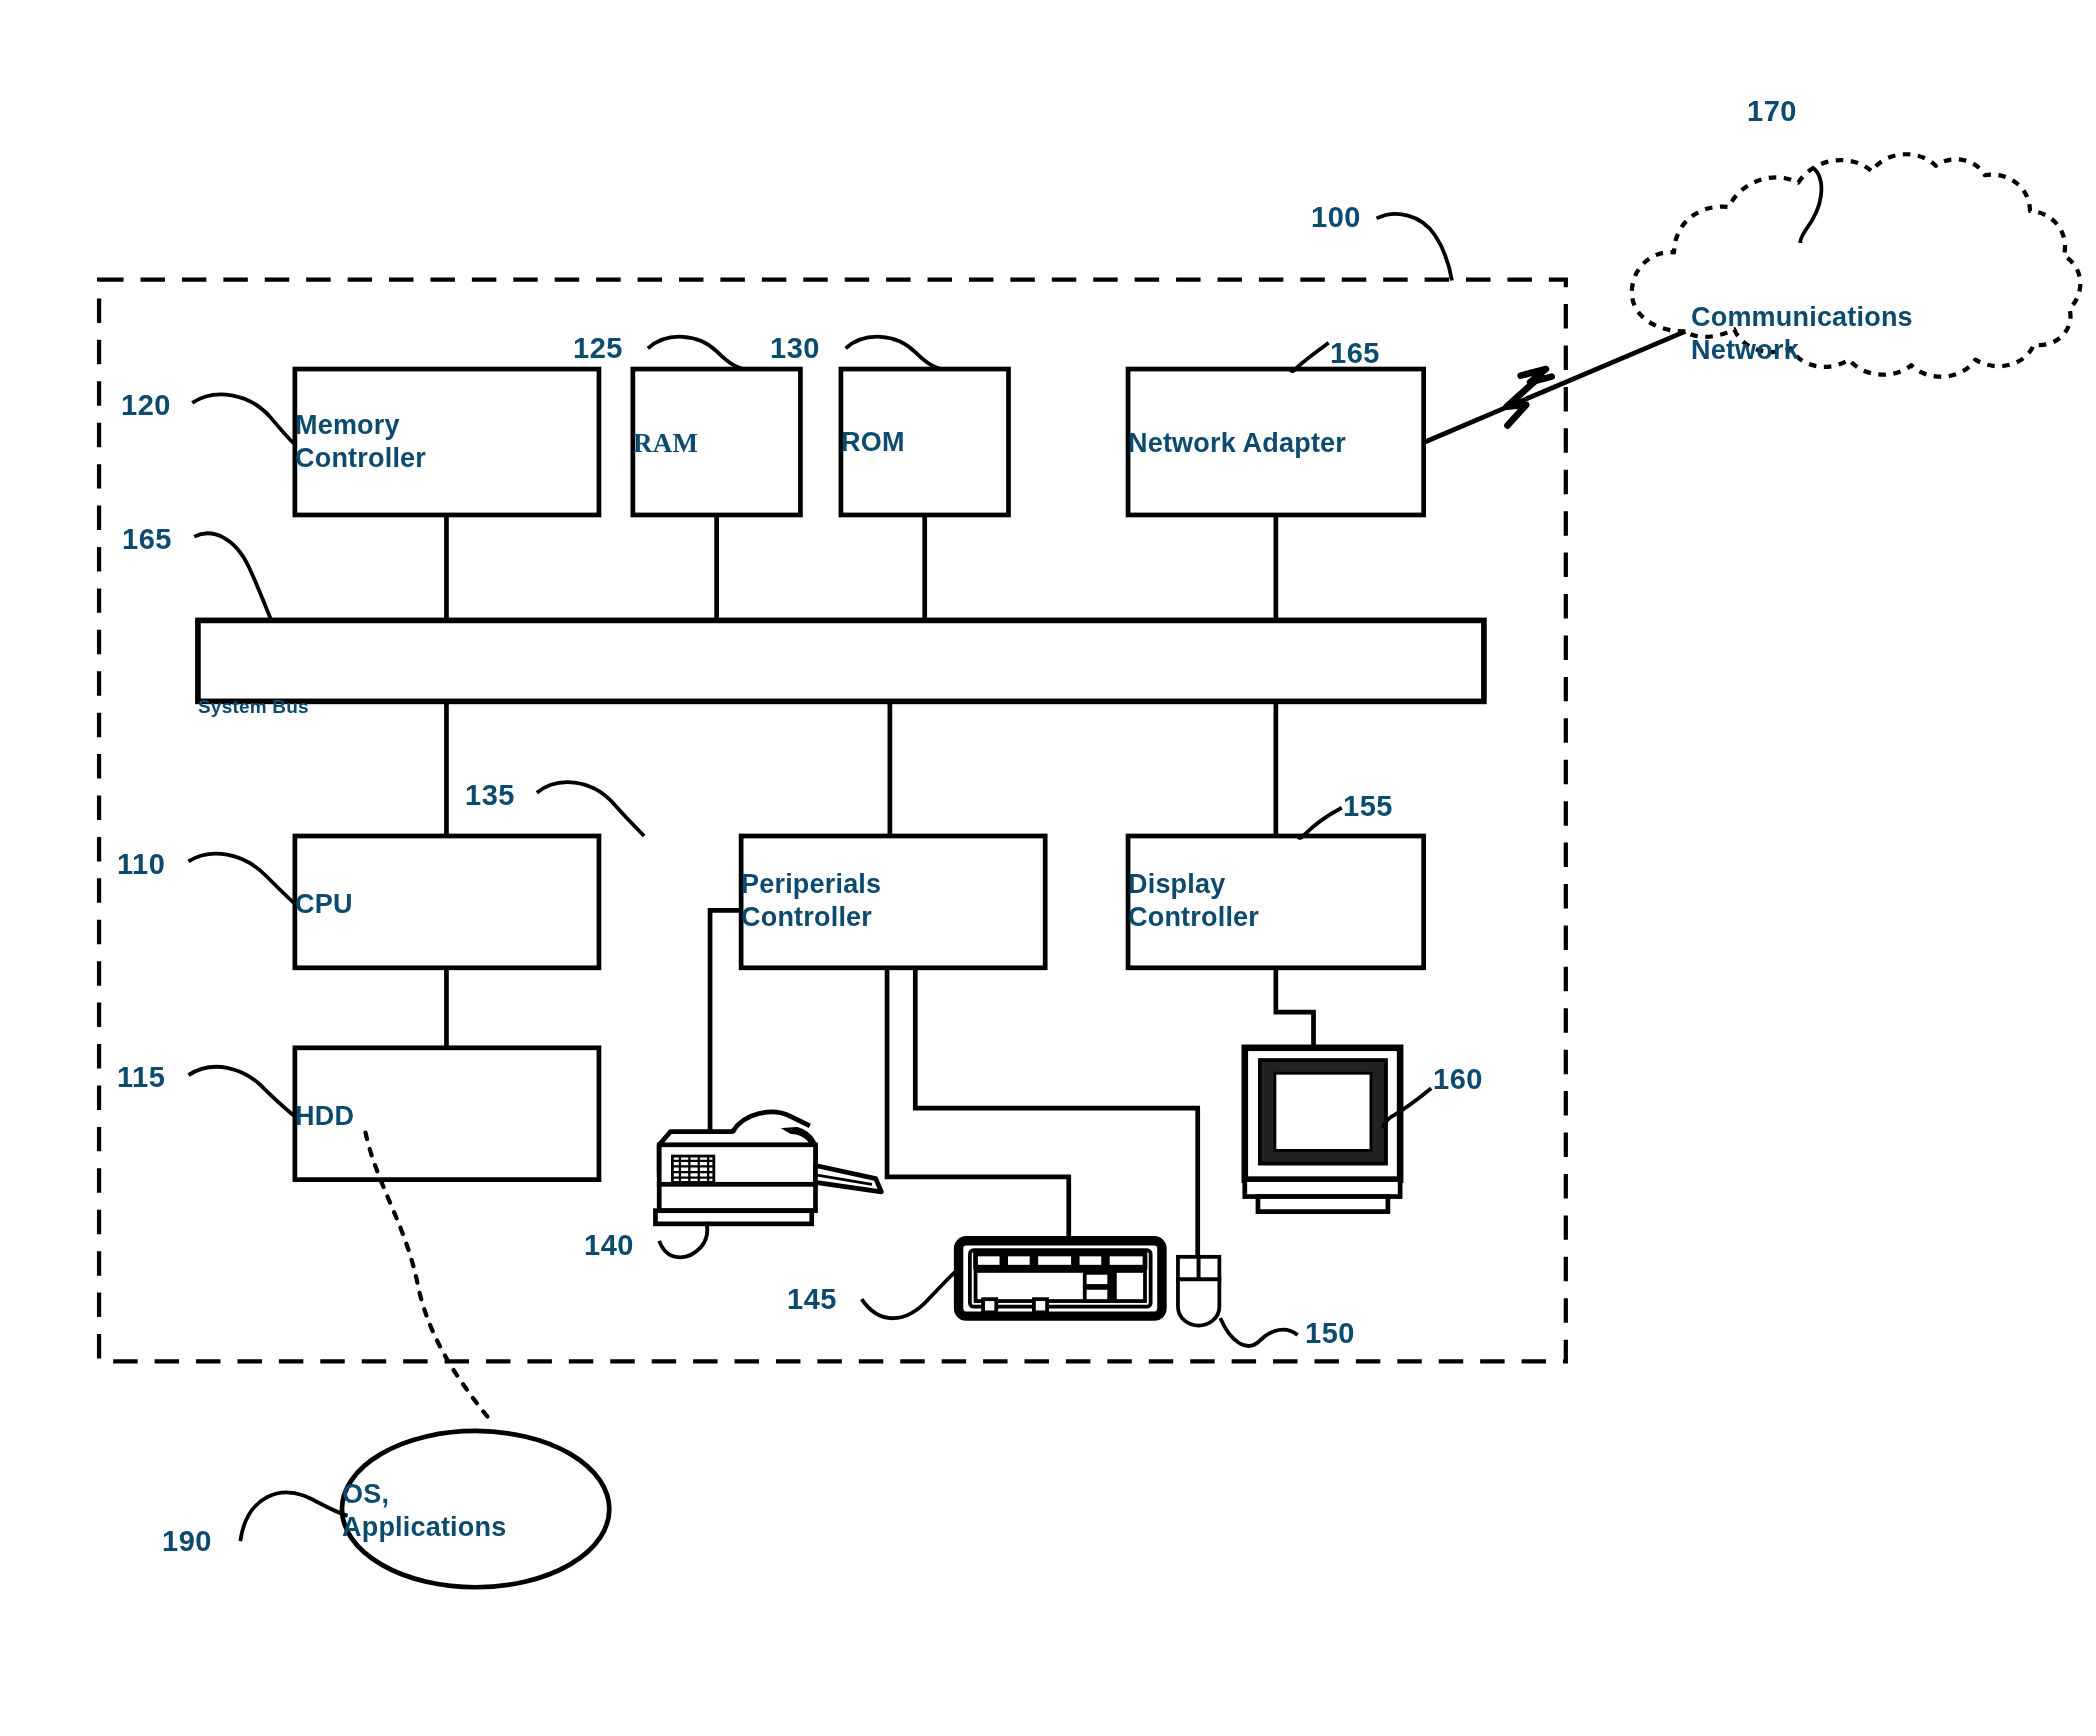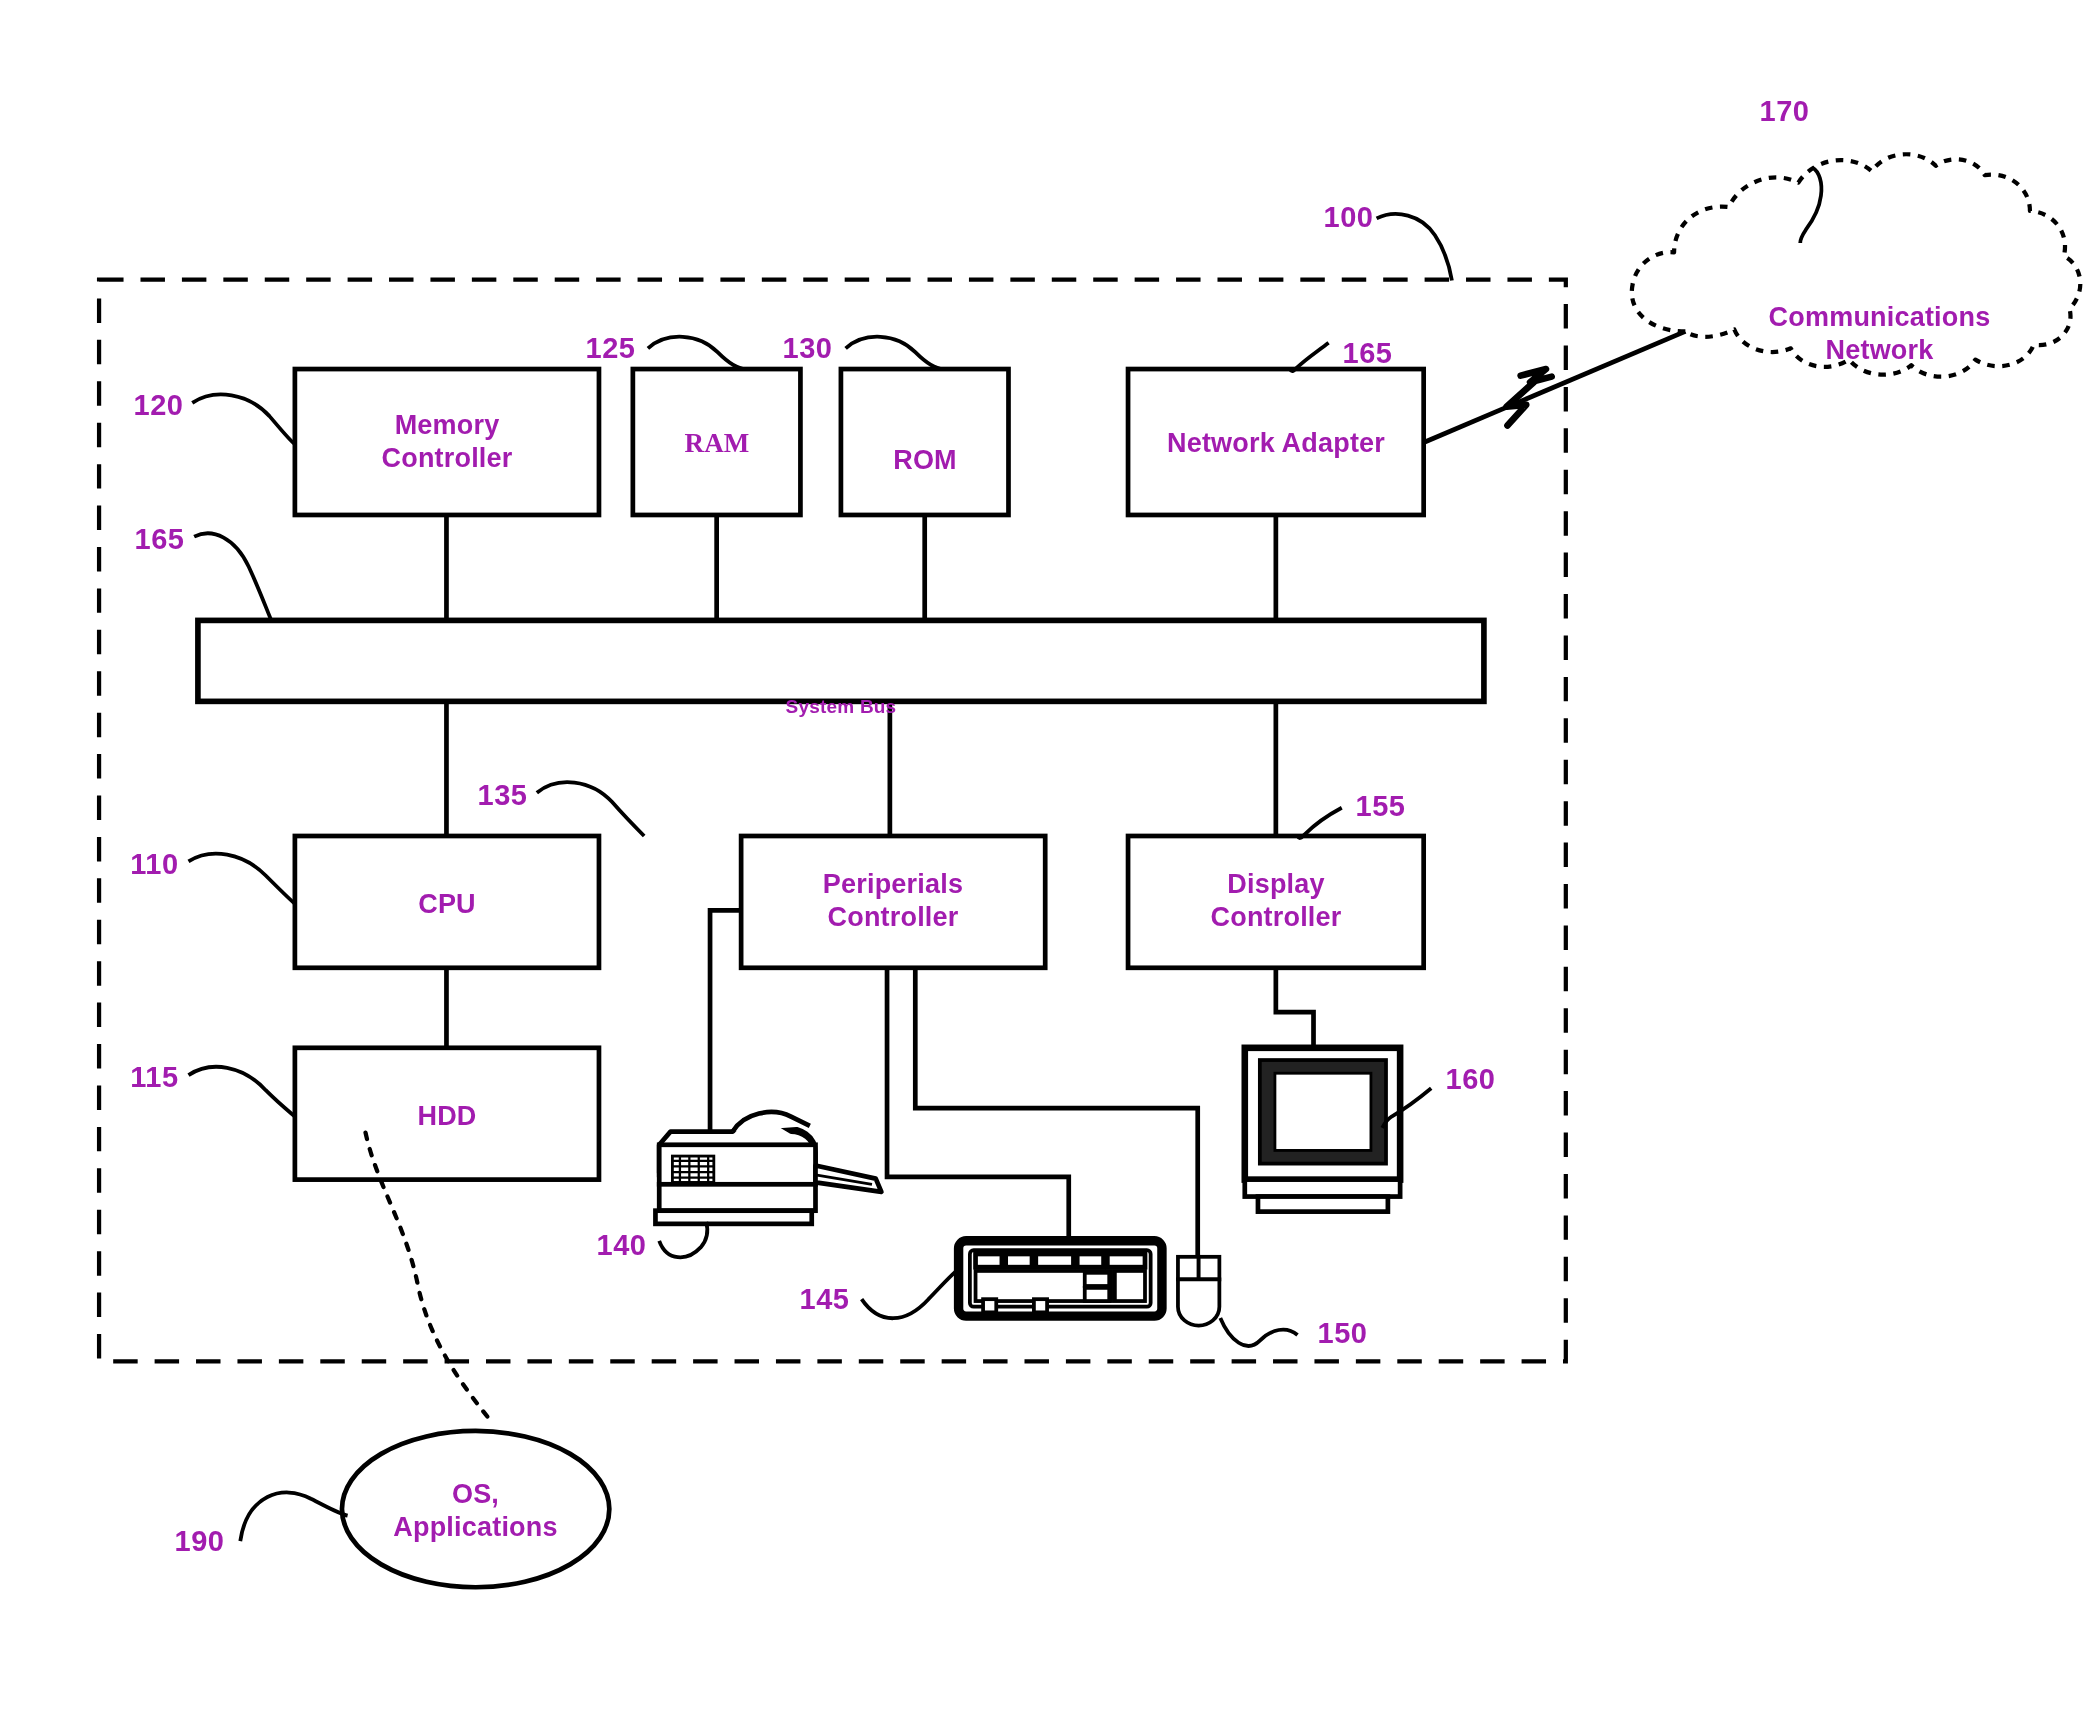--- a/index.html
+++ b/index.html
@@ -24,23 +24,22 @@
   svg.layer {
     position: absolute;
     left: 0; top: 0;
     width: 2097px;
     height: 1736px;
     overflow: visible;
   }
   
   .lbl {
     position: absolute;
-    text-align: center;
     font-weight: bold;
-    color: #a21caf;
+    color: #0c4a6e;
     line-height: 1.22;
     white-space: pre-line;
     letter-spacing: 0.2px;
   }
   .box-label {
     font-size: 27px;
   }
   .ref-num {
     font-size: 29px;
     font-weight: bold;
@@ -225,21 +224,21 @@
     <path d="M 200 1142 C 224 1126, 258 1132, 282 1158 C 296 1172, 306 1180, 313 1186" fill="none" stroke="#000" stroke-width="4"></path>
 
     <path d="M 570 842 C 592 824, 628 828, 650 852 C 664 868, 676 880, 684 888" fill="none" stroke="#000" stroke-width="4"></path>
 
     <path d="M 1425 858 C 1410 866, 1396 876, 1386 886 C 1382 890, 1380 892, 1378 888" fill="none" stroke="#000" stroke-width="4"></path>
   </svg>
 
   <div class="lbl box-label" style="left:295px; top:409px; width:304px;">Memory
 Controller</div>
   <div class="lbl box-label" style="left:633px; top:427px; width:168px;font-family:Liberation Serif, serif;">RAM</div>
-  <div class="lbl box-label" style="left:841px; top:444px; width:168px;">ROM</div>
+  <div class="lbl box-label" style="left:841px; top:426px; width:168px;">ROM</div>
   <div class="lbl box-label" style="left:1128px; top:427px; width:296px;">Network Adapter</div>
   <div class="lbl bus-label" style="left:198px; top:647px; width:1286px;">System Bus</div>
   <div class="lbl box-label" style="left:295px; top:888px; width:304px;">CPU</div>
   <div class="lbl box-label" style="left:741px; top:868px; width:304px;">Periperials
 Controller</div>
   <div class="lbl box-label" style="left:1128px; top:868px; width:296px;">Display
 Controller</div>
   <div class="lbl box-label" style="left:295px; top:1100px; width:304px;">HDD</div>
 
   <div class="lbl ellipse-label" style="left:342px; top:1478px; width:267px;">OS,

